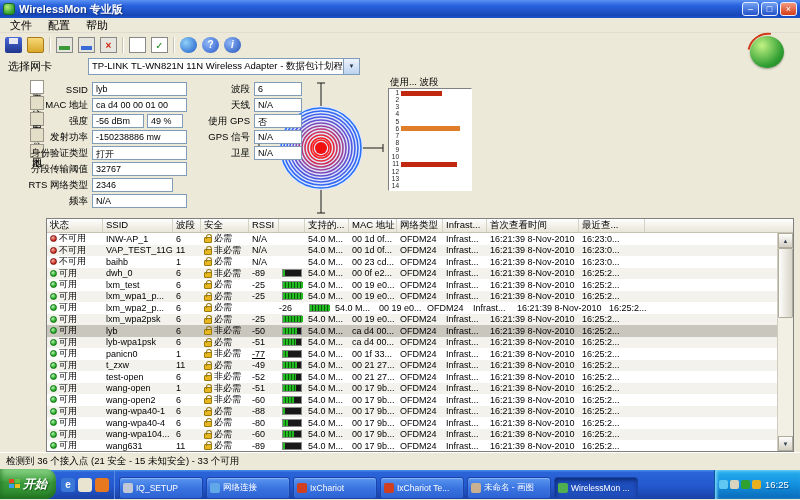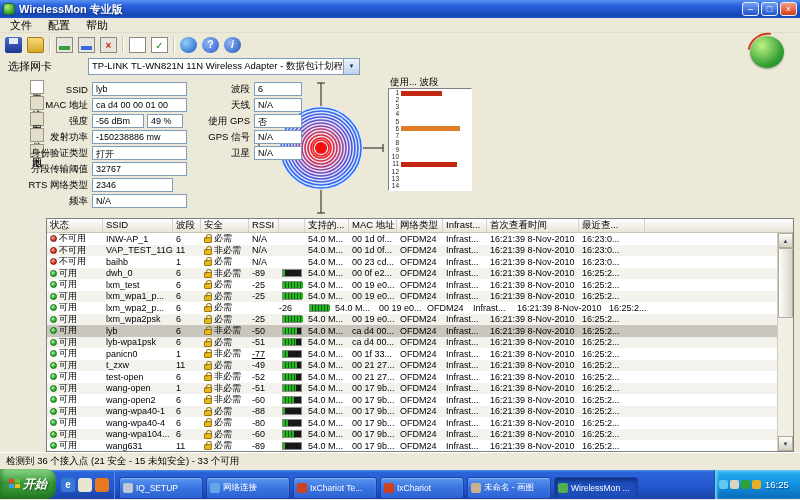--- a/index.html
+++ b/index.html
@@ -791,25 +791,25 @@
         <div class="tkb">
           <span class="tkicon" style="background: rgb(192, 200, 216);"></span>
           <span class="tklabel">IQ_SETUP</span>
         </div>
         <div class="tkb">
           <span class="tkicon" style="background: rgb(96, 168, 232);"></span>
           <span class="tklabel">网络连接</span>
         </div>
         <div class="tkb">
           <span class="tkicon" style="background: rgb(208, 64, 32);"></span>
-          <span class="tklabel">IxChariot Te...</span>
+          <span class="tklabel">IxChariot</span>
         </div>
         <div class="tkb">
           <span class="tkicon" style="background: rgb(208, 64, 32);"></span>
-          <span class="tklabel">IxChariot</span>
+          <span class="tklabel">IxChariot Te...</span>
         </div>
         <div class="tkb">
           <span class="tkicon" style="background: rgb(200, 176, 144);"></span>
           <span class="tklabel">未命名 - 画图</span>
         </div>
         <div class="tkb active">
           <span class="tkicon" style="background: rgb(80, 176, 80);"></span>
           <span class="tklabel">WirelessMon ...</span>
         </div>
       </div>

